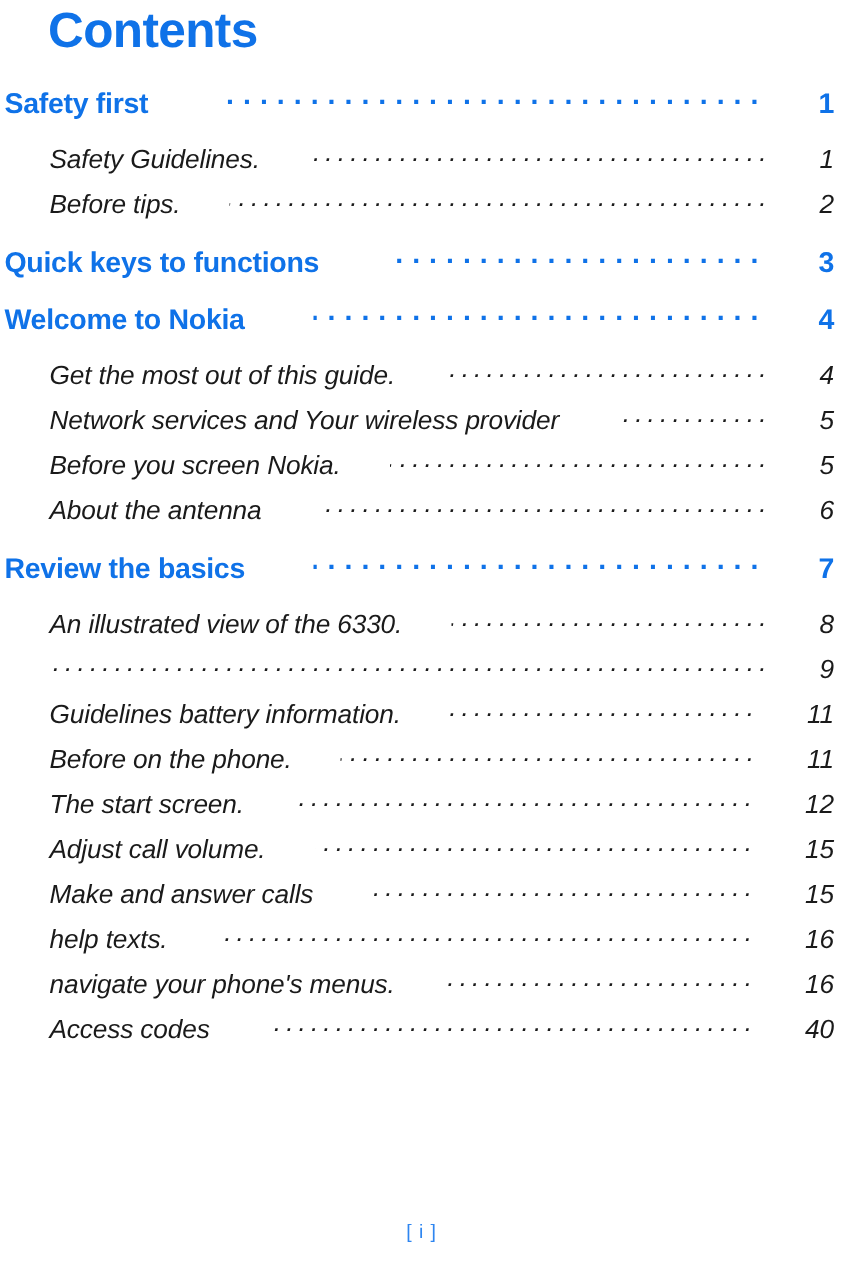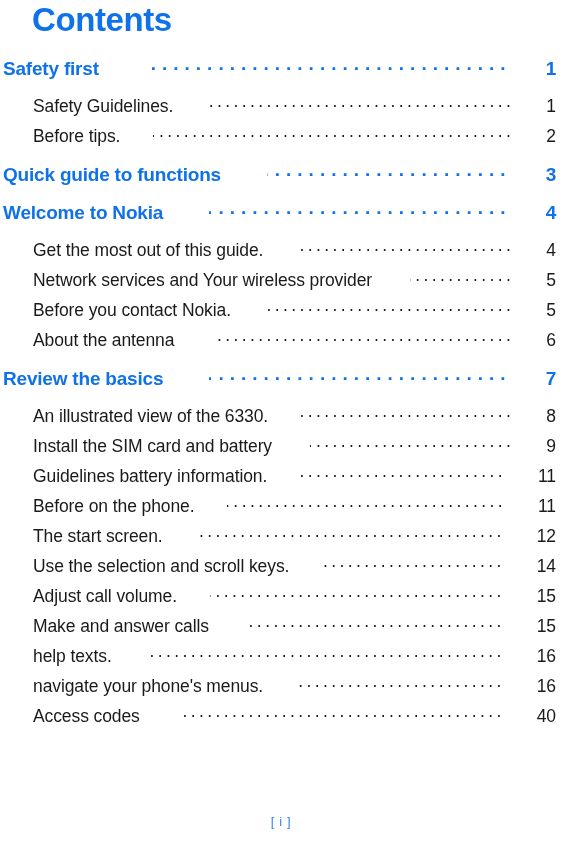--- a/index.html
+++ b/index.html
@@ -90,20 +90,21 @@
 
   
   .toc-row.lvl2 {
     padding-left: 33px;
     padding-right: 6px;
     height: 30px;
     color: #1a1a1a;
     font-size: 17.5px;
     font-weight: normal;
     letter-spacing: -0.1px;
+    font-style: italic;
   }
   .toc-row.lvl2 .label { padding-right: 1px; }
   .toc-row.lvl2 .label.gap { padding-right: 6px; }
   .toc-row.lvl2 .leader {
     flex: 1 1 auto;
     position: relative;
     height: 1em;
     overflow: hidden;
   }
   .toc-row.lvl2 .leader::before {
@@ -155,83 +156,77 @@
         <span class="label">Safety Guidelines.</span>
         <span class="leader"></span>
         <span class="pageno">1</span>
       </div>
       <div class="toc-row lvl2">
         <span class="label">Before tips.</span>
         <span class="leader"></span>
         <span class="pageno">2</span>
       </div>
       <div class="toc-row lvl1 group-top">
-        <span class="label gap">Quick guide to functions</span>
+        <span class="label gap">Quick keys to functions</span>
         <span class="leader"></span>
         <span class="pageno">3</span>
       </div>
       <div class="toc-row lvl1">
         <span class="label gap">Welcome to Nokia</span>
         <span class="leader"></span>
         <span class="pageno">4</span>
       </div>
       <div class="toc-row lvl2">
         <span class="label">Get the most out of this guide.</span>
         <span class="leader"></span>
         <span class="pageno">4</span>
       </div>
       <div class="toc-row lvl2">
         <span class="label gap">Network services and Your wireless provider</span>
         <span class="leader"></span>
         <span class="pageno">5</span>
       </div>
       <div class="toc-row lvl2">
-        <span class="label">Before you contact Nokia.</span>
+        <span class="label">Before you screen Nokia.</span>
         <span class="leader"></span>
         <span class="pageno">5</span>
       </div>
       <div class="toc-row lvl2">
         <span class="label gap">About the antenna</span>
         <span class="leader"></span>
         <span class="pageno">6</span>
       </div>
       <div class="toc-row lvl1 group-top">
         <span class="label gap">Review the basics</span>
         <span class="leader"></span>
         <span class="pageno">7</span>
       </div>
       <div class="toc-row lvl2">
         <span class="label">An illustrated view of the 6330.</span>
         <span class="leader"></span>
         <span class="pageno">8</span>
       </div>
       <div class="toc-row lvl2">
-        <span class="label gap">Install the SIM card and battery</span>
         <span class="leader"></span>
         <span class="pageno">9</span>
       </div>
       <div class="toc-row lvl2">
         <span class="label">Guidelines battery information.</span>
         <span class="leader"></span>
         <span class="pageno">11</span>
       </div>
       <div class="toc-row lvl2">
         <span class="label">Before on the phone.</span>
         <span class="leader"></span>
         <span class="pageno">11</span>
       </div>
       <div class="toc-row lvl2">
         <span class="label">The start screen.</span>
         <span class="leader"></span>
         <span class="pageno">12</span>
-      </div>
-      <div class="toc-row lvl2">
-        <span class="label">Use the selection and scroll keys.</span>
-        <span class="leader"></span>
-        <span class="pageno">14</span>
       </div>
       <div class="toc-row lvl2">
         <span class="label">Adjust call volume.</span>
         <span class="leader"></span>
         <span class="pageno">15</span>
       </div>
       <div class="toc-row lvl2">
         <span class="label gap">Make and answer calls</span>
         <span class="leader"></span>
         <span class="pageno">15</span>

